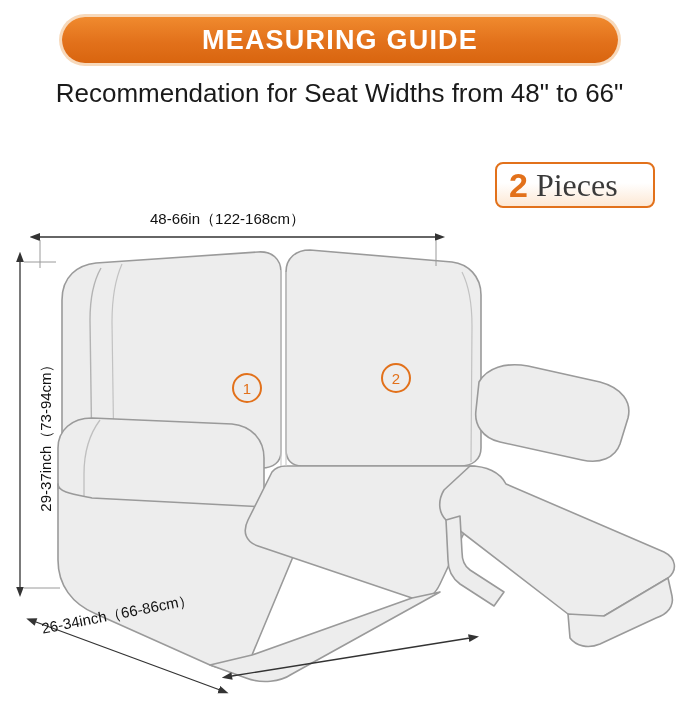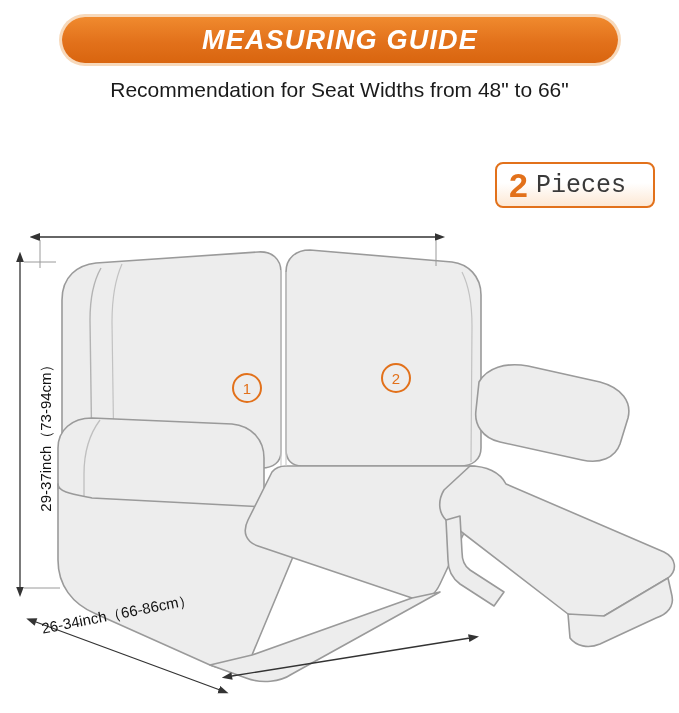--- a/index.html
+++ b/index.html
@@ -29,30 +29,29 @@
     display: flex;
     align-items: center;
     justify-content: center;
   }
   .banner-title {
     color: #ffffff;
     font-size: 27px;
     font-weight: bold;
     letter-spacing: 1.2px;
     font-family: "Liberation Sans", sans-serif;
-    font-style: italic;
   }
 
   .subtitle {
     position: absolute;
     left: 0;
     top: 78px;
     width: 679px;
     text-align: center;
-    font-size: 21px;
+    font-size: 26px;
     color: #1a1a1a;
     font-family: "Liberation Sans", sans-serif;
   }
 
   
   .pieces-badge {
     position: absolute;
     right: 24px;
     top: 162px;
     height: 46px;
@@ -68,23 +67,23 @@
   .pieces-number {
     color: #e2711b;
     font-size: 34px;
     font-weight: bold;
     line-height: 1;
     margin-right: 8px;
     font-family: "Liberation Sans", sans-serif;
   }
   .pieces-label {
     color: #3a3a3a;
-    font-size: 25px;
+    font-size: 32px;
     line-height: 1;
-    font-family: Liberation Mono, monospace;
+    font-family: Liberation Serif, serif;
   }
 
   
   .diagram {
     position: absolute;
     left: 0;
     top: 0;
     width: 679px;
     height: 713px;
   }
@@ -225,15 +224,16 @@
         <line x1="24" y1="588" x2="60" y2="588"></line>
       </g>
     </g>
   </svg>
 
   
   <div class="callout" id="callout-1">1</div>
   <div class="callout" id="callout-2">2</div>
 
   
+  <div class="dim-label" id="label-width">48-66in（122-168cm）</div>
   <div class="dim-label" id="label-height">29-37inch（73-94cm）</div>
   <div class="dim-label" id="label-depth">26-34inch（66-86cm）</div>
 </div>
 
 </body></html>

